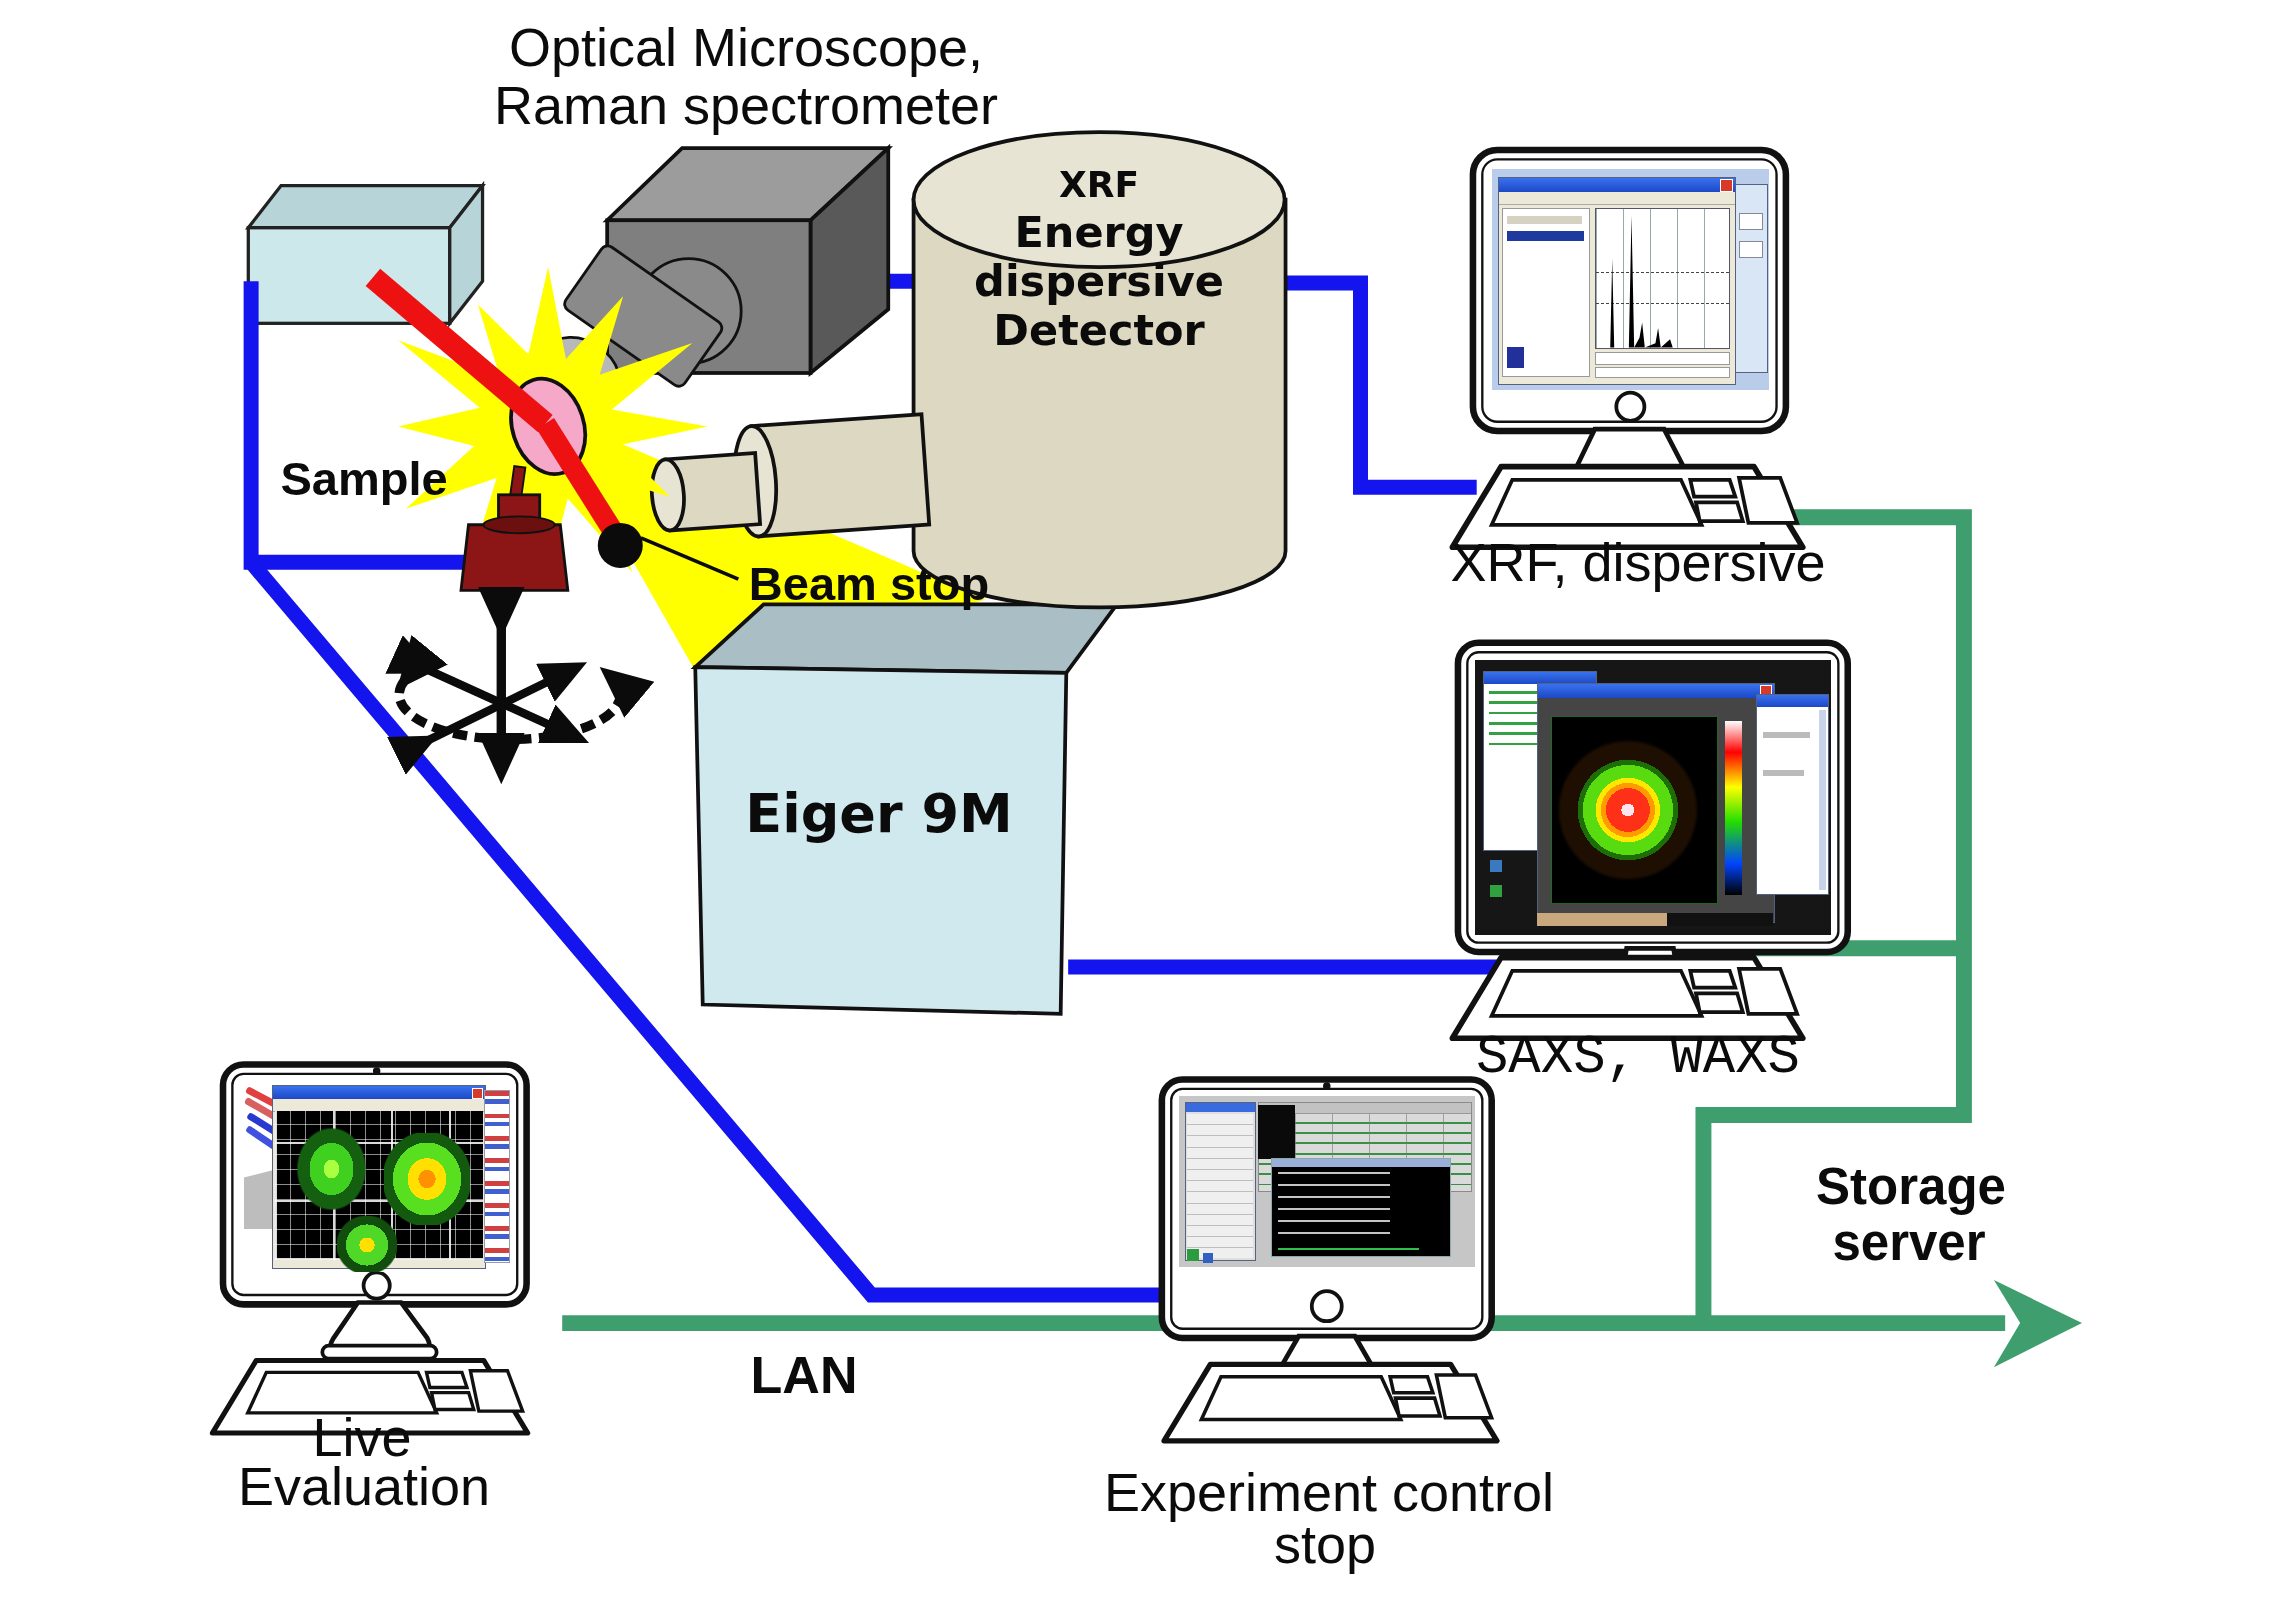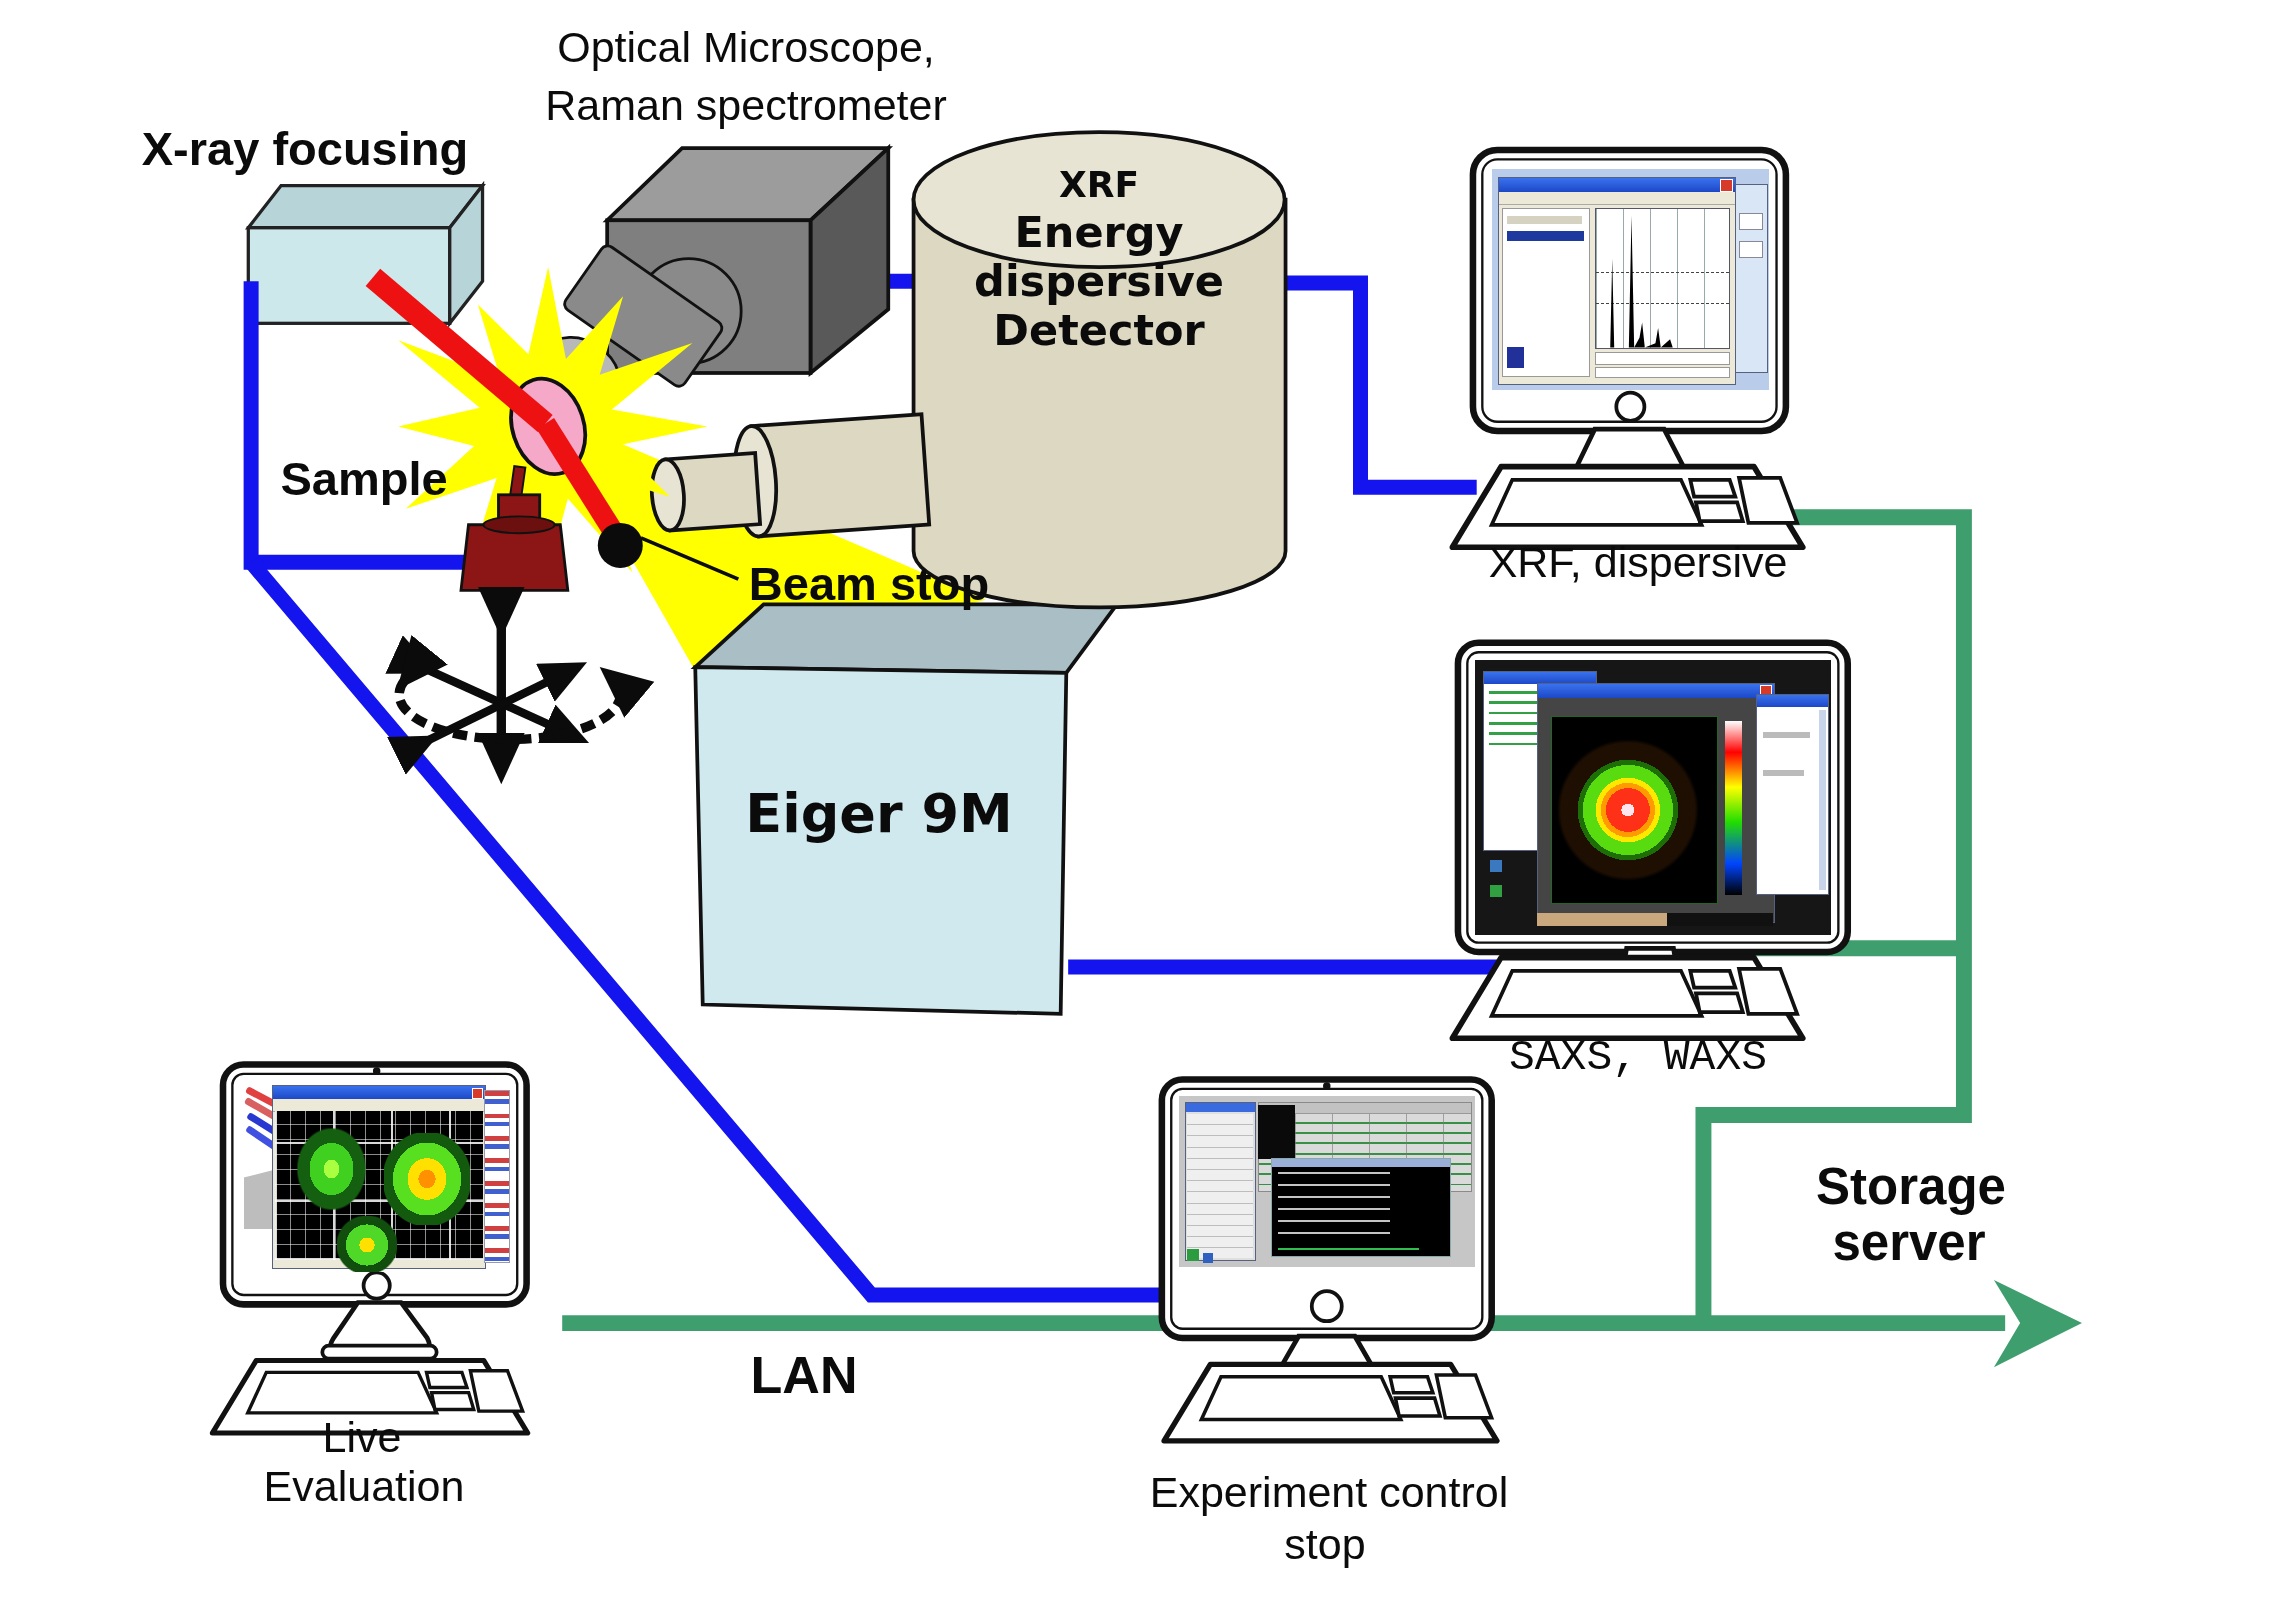--- a/index.html
+++ b/index.html
@@ -1,20 +1,20 @@
 <!DOCTYPE html>
 <html style="--c-beamline: #1414ee; --c-lan: #3f9e6e; --c-beam: #ee1111; --c-flash: #ffff00; --c-sample: #f5a8c8; --c-detector: #dcd8c2; --c-detector-light: #e7e4d4; --c-eiger: #cfe9ee; --c-eiger-top: #a9bfc5; --c-focusing: #cde8eb; --c-focusing-top: #b7d5d9; --c-holder: #8c1616;font-size:15px"><head>
 <meta charset="utf-8">
 <style>
   html,body{margin:0;padding:0;background:#fff;}
   .stage{position:relative;width:2290px;height:1608px;background:#fff;overflow:hidden;
          font-family:"Liberation Sans",sans-serif;color:#111;}
   .abs{position:absolute;}
   .lbl{position:absolute;transform:translate(-50%,-50%);white-space:nowrap;color:#0b0b0b;z-index:30;}
-  .reg{font-weight:400;font-size:43px;}
+  .reg{font-weight:400;font-size:54px;}
   .bld{font-weight:700;font-size:47px;}
   .heavy{font-family:"DejaVu Sans","Liberation Sans",sans-serif;font-weight:700;}
   svg{position:absolute;left:0;top:0;z-index:5;}
   .screen{position:absolute;z-index:20;overflow:hidden;}
   .win{position:absolute;border:1.9px solid #55617e;background:#ece9d8;}
   .tbar{position:absolute;left:0;top:0;right:0;height:14px;
         background:linear-gradient(180deg,#3a72ee,#1c48c8);}
   .xbtn{position:absolute;right:1.9px;top:1.9px;width:10.3px;height:10.3px;background:#d83a2a;border:0.9px solid #fff;}
   
   .xrf-screen{background:#b9cdea;}
@@ -257,21 +257,20 @@
       <div class="abs termtext" style="left:5.6px;top:13px;width:112px;height:66px;"></div>
       <div class="abs" style="left:5.6px;bottom:5.6px;width:141px;height:2.8px;background:#2fbf4f;"></div>
     </div>
     <div class="abs" style="left:7.5px;bottom:5.6px;width:12px;height:12px;background:#2c9c40;"></div>
     <div class="abs" style="left:24px;bottom:3.7px;width:10.3px;height:10.3px;background:#3060c0;"></div>
   </div>
 
   <div class="lbl reg" style="left:746px;top:47px;">Optical Microscope,</div>
   <div class="lbl reg" style="left:746px;top:105px;">Raman spectrometer</div>
 
-  <div class="lbl bld" style="left:305px;top:148px;">X-ray focusing</div>
   <div class="lbl bld" style="left:364px;top:478px;">Sample</div>
   <div class="lbl bld" style="left:869px;top:583px;">Beam stop</div>
 
   <div class="lbl heavy" style="left:1099px;top:184px;font-size:36px;">XRF</div>
   <div class="lbl heavy" style="left:1099px;top:232px;font-size:43px;">Energy</div>
   <div class="lbl heavy" style="left:1099px;top:281px;font-size:43px;">dispersive</div>
   <div class="lbl heavy" style="left:1099px;top:330px;font-size:43px;">Detector</div>
 
   <div class="lbl heavy" style="left:879px;top:813px;font-size:54px;">Eiger 9M</div>
 

